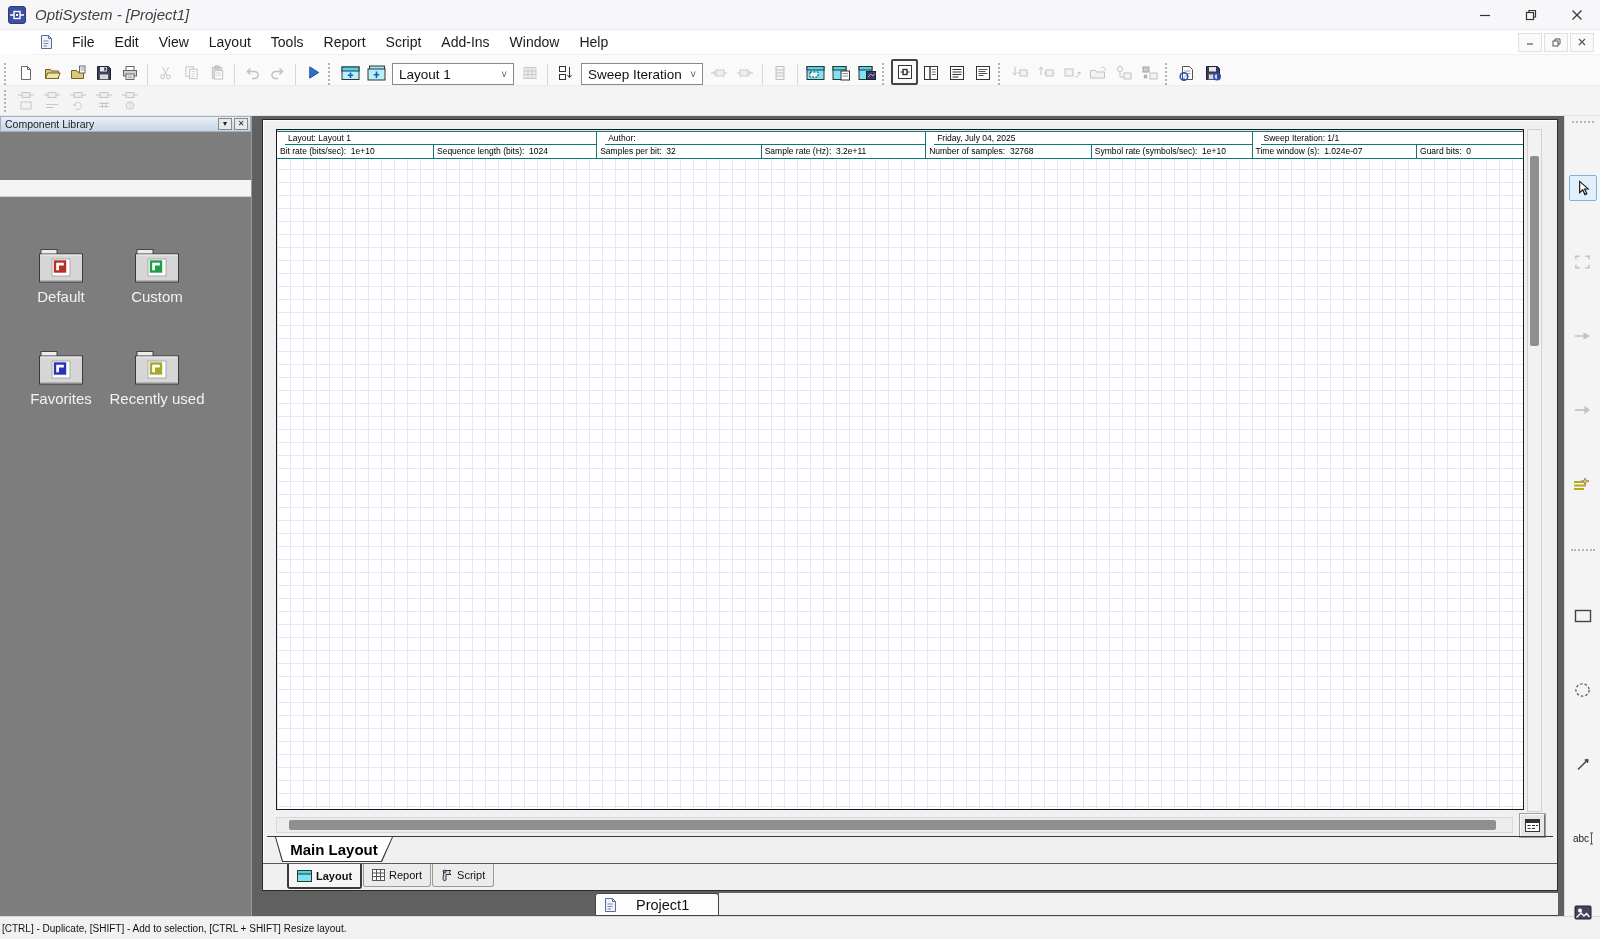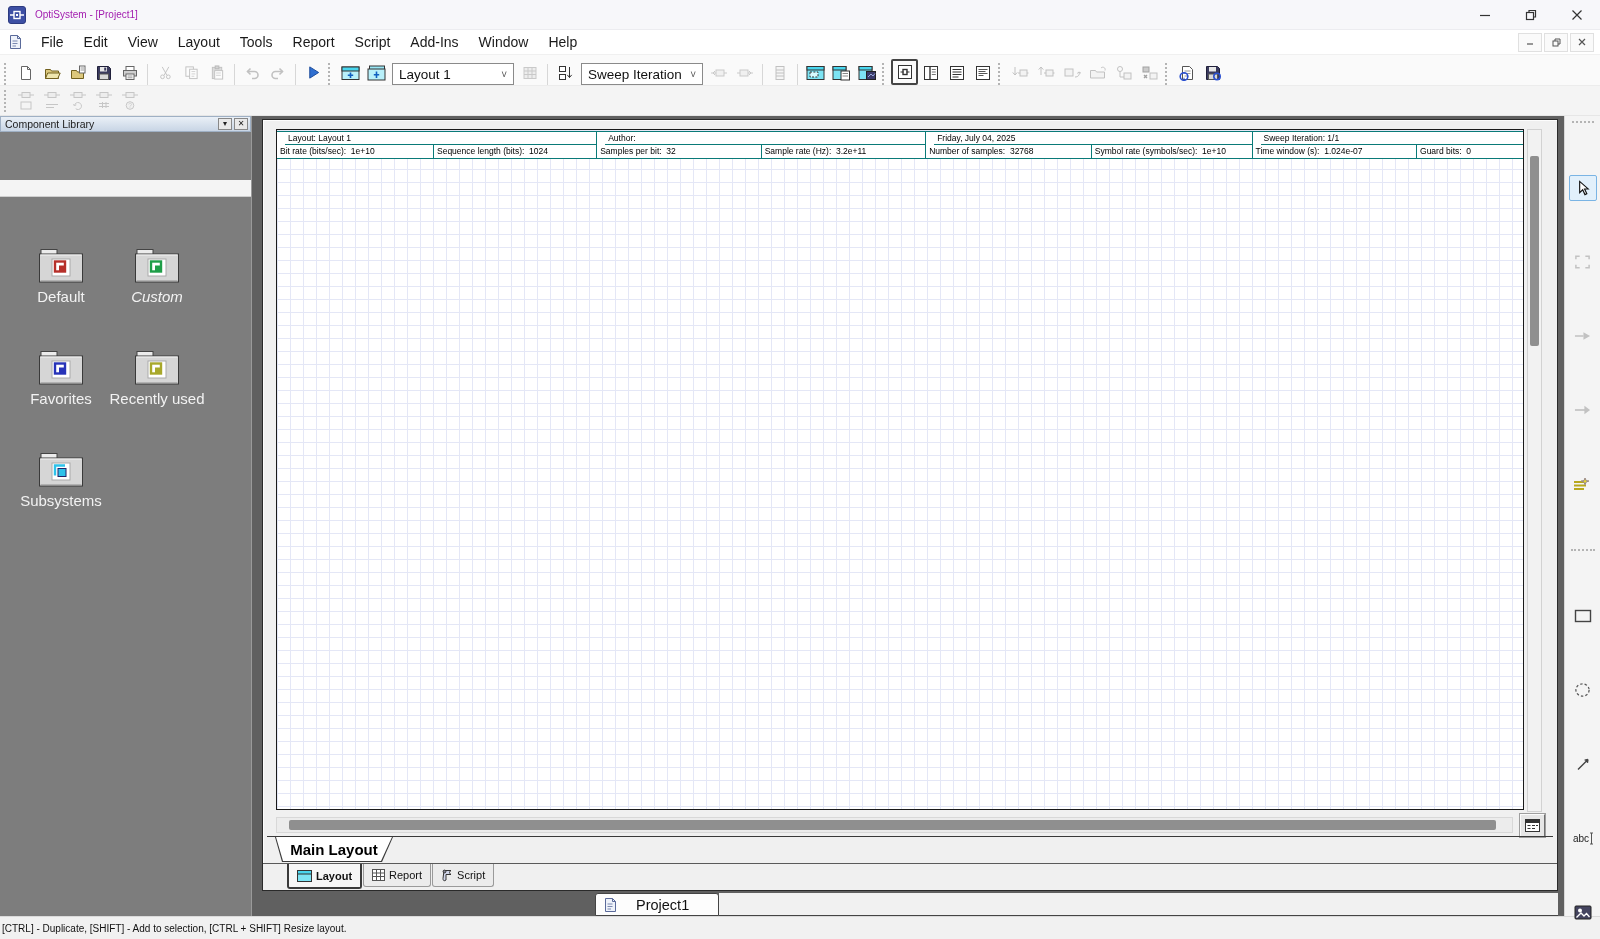--- a/index.html
+++ b/index.html
@@ -2,26 +2,26 @@
 <html><head>
 <meta charset="utf-8">
 <style>
   * { margin:0; padding:0; box-sizing:border-box; }
   html,body { width:1600px; height:939px; overflow:hidden; font-family:"Liberation Sans",sans-serif; background:#fff; }
   svg { display:block; }
 
   
   .titlebar { height:30px; background:#f7f7fa; display:flex; align-items:center; border-bottom:1px solid #ececf0; }
   .app-icon { margin:0 9px 0 8px; }
-  .title-text { font-size:10px; color:#a21caf; }
+  .title-text { font-size:15px; color:#404040;font-style:italic; }
   .win-controls { margin-left:auto; display:flex; height:100%; }
   .win-btn { width:46px; height:100%; display:flex; align-items:center; justify-content:center; }
 
   
-  .menubar { height:25px; background:#fff; display:flex; align-items:center; border-bottom:1px solid #f0f0f0; }
+  .menubar { height:25px; background:#fff; display:flex; align-items:center; border-bottom:1px solid #f0f0f0;margin-left:31px; }
   .menu-doc-icon { margin:0 8px 0 8px; }
   .menu-item { font-size:14px; color:#1a1a1a; padding:3px 10px; }
   .mdi-ctl-group { margin-left:auto; display:flex; gap:2px; padding-right:6px; }
   .mdi-btn { width:24px; height:19px; background:#fafafa; border:1px solid #e0e0e0; display:flex; align-items:center; justify-content:center; color:#555; font-size:10px; }
 
   
   .toolbar { height:31px; background:#fafafa; display:flex; align-items:flex-end; border-bottom:1px solid #ececec; padding-left:2px; }
   .toolbar2 { height:30px; background:#f4f4f4; display:flex; align-items:center; padding-left:2px; border-bottom:1px solid #e6e6e6; }
   .tb-btn { width:26px; height:25px; display:flex; align-items:center; justify-content:center; border-radius:2px; flex:none; }
   .tb-btn.disabled { opacity:.5; filter:grayscale(1); }
@@ -460,21 +460,21 @@
             <rect x="4" y="2.5" width="16" height="7" fill="#ececec" stroke="#444"></rect>
             <rect x="2.5" y="7" width="43" height="28" fill="#d6d6d6" stroke="#3a3a3a"></rect>
             <path d="M3.5 8h41" stroke="#f4f4f4"></path>
             <path d="M3.5 34h41" stroke="#8f8f8f"></path>
             <rect x="15" y="12" width="18" height="17" fill="#fff" stroke="#aaa"></rect>
             <rect x="18" y="14.5" width="10" height="10" fill="none" style="stroke:var(--fc)" stroke-width="2.4"></rect>
             <rect x="22" y="18.5" width="6" height="6" style="fill:var(--fc)"></rect>
           </svg>
         <div class="folder-label">Default</div>
       </div>
-      <div class="folder-item" style="left: 98px; top: 2px; font-style: italic; --fc: #1f9e48;">
+      <div class="folder-item" style="left: 98px; top: 2px; --fc: #1f9e48;">
         <svg width="48" height="38" viewBox="0 0 48 38">
             <rect x="4" y="2.5" width="16" height="7" fill="#ececec" stroke="#444"></rect>
             <rect x="2.5" y="7" width="43" height="28" fill="#d6d6d6" stroke="#3a3a3a"></rect>
             <path d="M3.5 8h41" stroke="#f4f4f4"></path>
             <path d="M3.5 34h41" stroke="#8f8f8f"></path>
             <rect x="15" y="12" width="18" height="17" fill="#fff" stroke="#aaa"></rect>
             <rect x="18" y="14.5" width="10" height="10" fill="none" style="stroke:var(--fc)" stroke-width="2.4"></rect>
             <rect x="22" y="18.5" width="6" height="6" style="fill:var(--fc)"></rect>
           </svg>
         <div class="folder-label">Custom</div>
@@ -495,32 +495,20 @@
         <svg width="48" height="38" viewBox="0 0 48 38">
             <rect x="4" y="2.5" width="16" height="7" fill="#ececec" stroke="#444"></rect>
             <rect x="2.5" y="7" width="43" height="28" fill="#d6d6d6" stroke="#3a3a3a"></rect>
             <path d="M3.5 8h41" stroke="#f4f4f4"></path>
             <path d="M3.5 34h41" stroke="#8f8f8f"></path>
             <rect x="15" y="12" width="18" height="17" fill="#fff" stroke="#aaa"></rect>
             <rect x="18" y="14.5" width="10" height="10" fill="none" style="stroke:var(--fc)" stroke-width="2.4"></rect>
             <rect x="22" y="18.5" width="6" height="6" style="fill:var(--fc)"></rect>
           </svg>
         <div class="folder-label">Recently used</div>
-      </div>
-      <div class="folder-item" style="left: 2px; top: 206px; --fc: #2ec2ea;">
-        <svg width="48" height="38" viewBox="0 0 48 38">
-            <rect x="4" y="2.5" width="16" height="7" fill="#ececec" stroke="#444"></rect>
-            <rect x="2.5" y="7" width="43" height="28" fill="#d6d6d6" stroke="#3a3a3a"></rect>
-            <path d="M3.5 8h41" stroke="#f4f4f4"></path>
-            <path d="M3.5 34h41" stroke="#8f8f8f"></path>
-            <rect x="15" y="12" width="18" height="17" fill="#fff" stroke="#aaa"></rect>
-            <path d="M18 24.5v-10h10" fill="none" style="stroke:var(--fc)" stroke-width="2.4"></path>
-            <rect x="21" y="17.5" width="8" height="8" style="fill:var(--fc)" stroke="#226"></rect>
-          </svg>
-        <div class="folder-label">Subsystems</div>
       </div>
 
     </div>
   </div>
 
   <div class="mdi">
     <div class="proj-win">
 
       <div class="canvas-outer">
         <div class="sheet-header">

